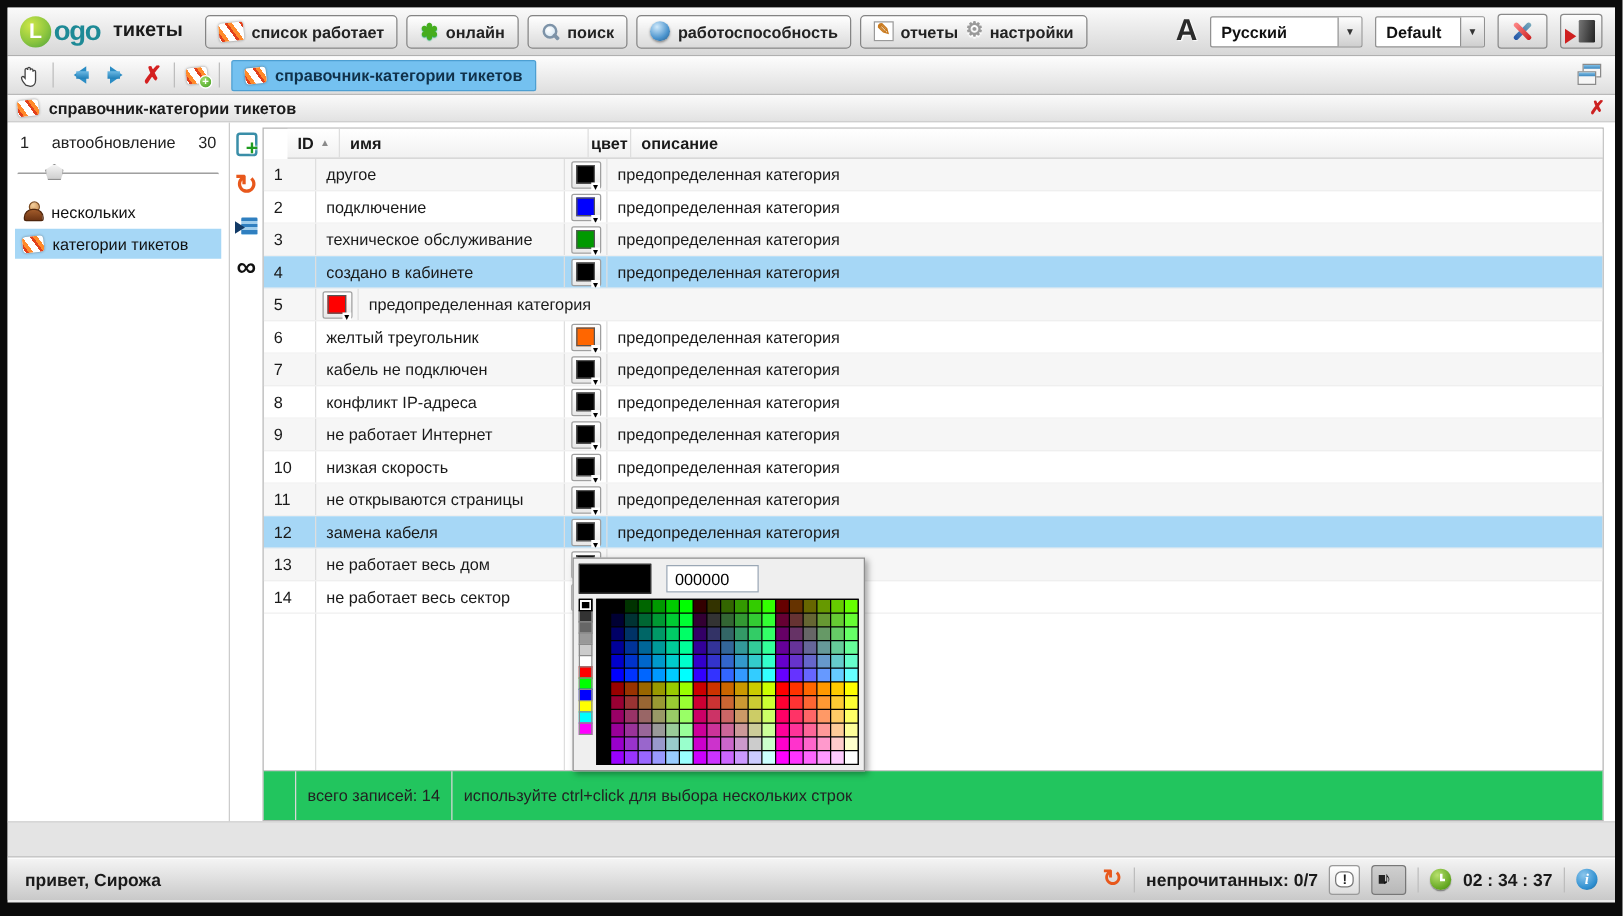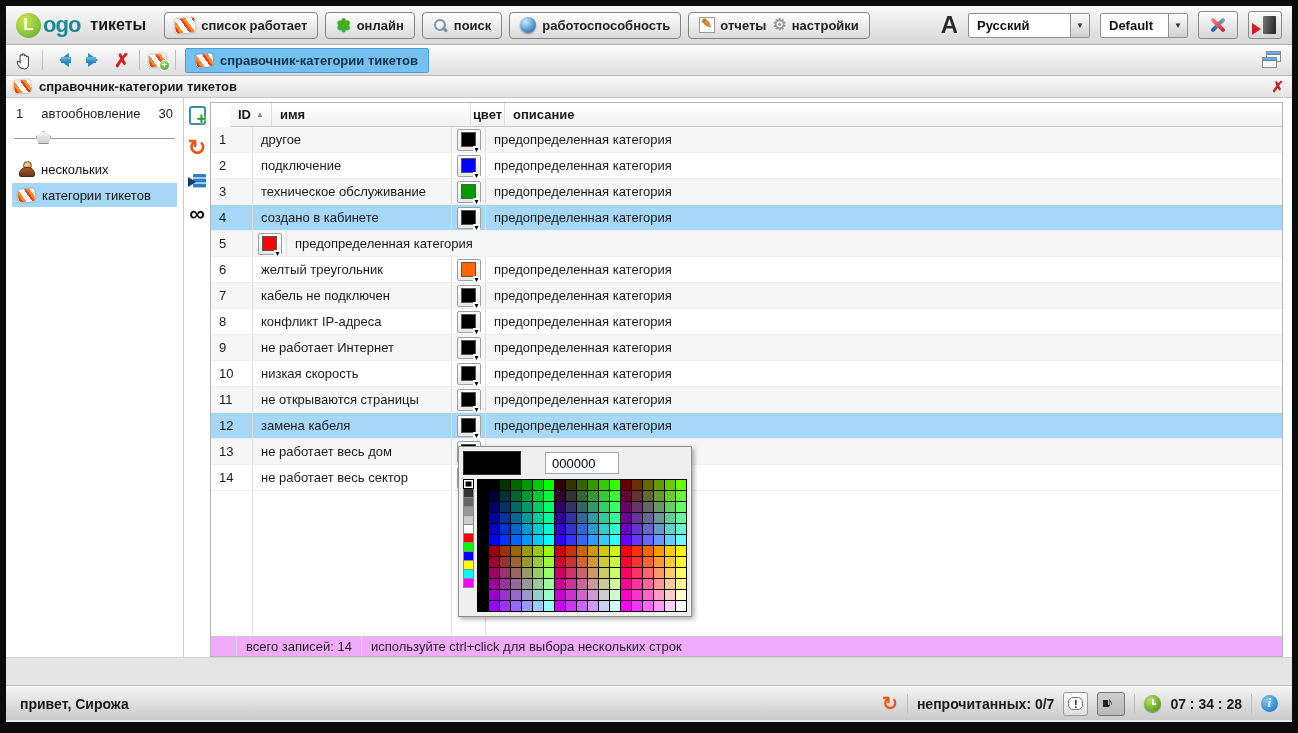--- a/index.html
+++ b/index.html
@@ -143,21 +143,21 @@
   .grow { display:flex; height:26px; flex:none; border-bottom:1px solid #efefef; cursor:pointer; }
   .grow.odd { background:#f6f6f6; }
   .grow.selected { background:#a6d7f6; }
   .grow-filler { flex:1; display:flex; border-bottom:none; cursor:default; }
   .swatch-btn { width:24px; height:22px; background:linear-gradient(#ffffff,#e8e8e8); border:1px solid #9f9f9f; border-radius:2px;
                 position:relative; cursor:pointer; display:flex; align-items:center; justify-content:center; }
   .swatch-color { width:15px; height:15px; border:1px solid #555; }
   .swatch-btn::after { content:"▾"; position:absolute; right:0px; bottom:-3px; font-size:8px; color:#000;
                        background:#fff; line-height:7px; padding:0 1px; }
 
-  .gfoot { display:flex; height:20px; border-top:1px solid #c9c9c9; background:#f0abfc; flex:none; }
+  .gfoot { display:flex; height:40px; border-top:1px solid #c9c9c9; background:#22c55e; flex:none; }
   .gfoot .fcell { border-right:1px solid #d8d8d8; padding:0 9px; display:flex; align-items:center; font-size:13px; color:#222; white-space:nowrap; }
   .fcell.spacer { width:26px; padding:0; flex:none; }
   .fcell.hint { border-right:none; flex:1; }
 
   
   .gap-strip { height:29px; background:#e4e4e4; border-top:1px solid #d2d2d2; }
   .footer { height:34px; background:linear-gradient(#f4f4f4,#c9c9c9); border-top:1px solid #ffffff; box-shadow:0 -1px 0 #bdbdbd;
             display:flex; align-items:center; padding:0 14px; }
   .greeting { font-size:14px; font-weight:bold; color:#1a1a1a; }
   .foot-right { margin-left:auto; display:flex; align-items:center; gap:9px; }
@@ -176,21 +176,21 @@
   .ic-clock::before { content:""; position:absolute; left:8px; top:4px; width:1.5px; height:5px; background:#fff; }
   .ic-clock::after { content:""; position:absolute; left:8px; top:8px; width:4px; height:1.5px; background:#fff; }
   .ic-info { width:17px; height:17px; border-radius:50%; background:radial-gradient(circle at 35% 30%, #8cc6ec, #2f8fd0 65%, #1c5e90);
              color:#fff; font-size:12px; font-weight:bold; font-style:italic; font-family:"Liberation Serif", serif;
              display:flex; align-items:center; justify-content:center; cursor:pointer; }
   .ic-info::before { content:"i"; }
 
   
   .cpicker { position:absolute; left:458px; top:446px; width:234px; background:#efefef; border:1px solid #8f8f8f;
              box-shadow:2px 2px 5px rgba(0,0,0,.35); padding:4px; z-index:50; }
-  .cp-top { display:flex; gap:24px; align-items:center; }
+  .cp-top { display:flex; gap:12px; align-items:center; }
   .cp-preview { width:58px; height:24px; border:1px solid #333; }
   .cp-input { width:74px; height:22px; border:1px solid #9aa7b5; background:#fff; font-family:"Liberation Sans", sans-serif;
               font-size:13px; padding:0 6px; }
   .cp-grids { display:flex; gap:3px; margin-top:4px; }
   .cp-left { display:flex; flex-direction:column; }
   .cp-lcell { width:11px; height:10px; border:1px solid #8a8a8a; margin-bottom:-1px; cursor:pointer; }
   .cp-lcell.sel { box-shadow:inset 0 0 0 1.5px #fff; border-color:#000; position:relative; z-index:2; }
   .cp-grid { display:grid; grid-template-columns:repeat(19, 10px); grid-auto-rows:10px; gap:1px; background:#000;
              border:1px solid #000; align-self:flex-start; }
   .pcell { width:10px; height:10px; cursor:pointer; }
@@ -511,21 +511,21 @@
       <span class="vsep"></span>
       <span class="foot-text">непрочитанных: 0/7</span>
       <span class="bubble-btn">
           <span class="ic-bang"></span>
         </span>
       <span class="bubble-btn pressed">
           <span class="ic-speaker"></span>
         </span>
       <span class="vsep"></span>
       <span class="ic-clock"></span>
-      <span class="foot-text">07 : 34 : 28</span>
+      <span class="foot-text">02 : 34 : 37</span>
       <span class="vsep"></span>
       <span class="ic-info"></span>
     </div>
   </div>
 </div>
 
 <div class="cpicker">
   <div class="cp-top">
     <span class="cp-preview" id="cp-preview" style="background: rgb(0, 0, 0);"></span>
     <input class="cp-input" value="000000" style="">

